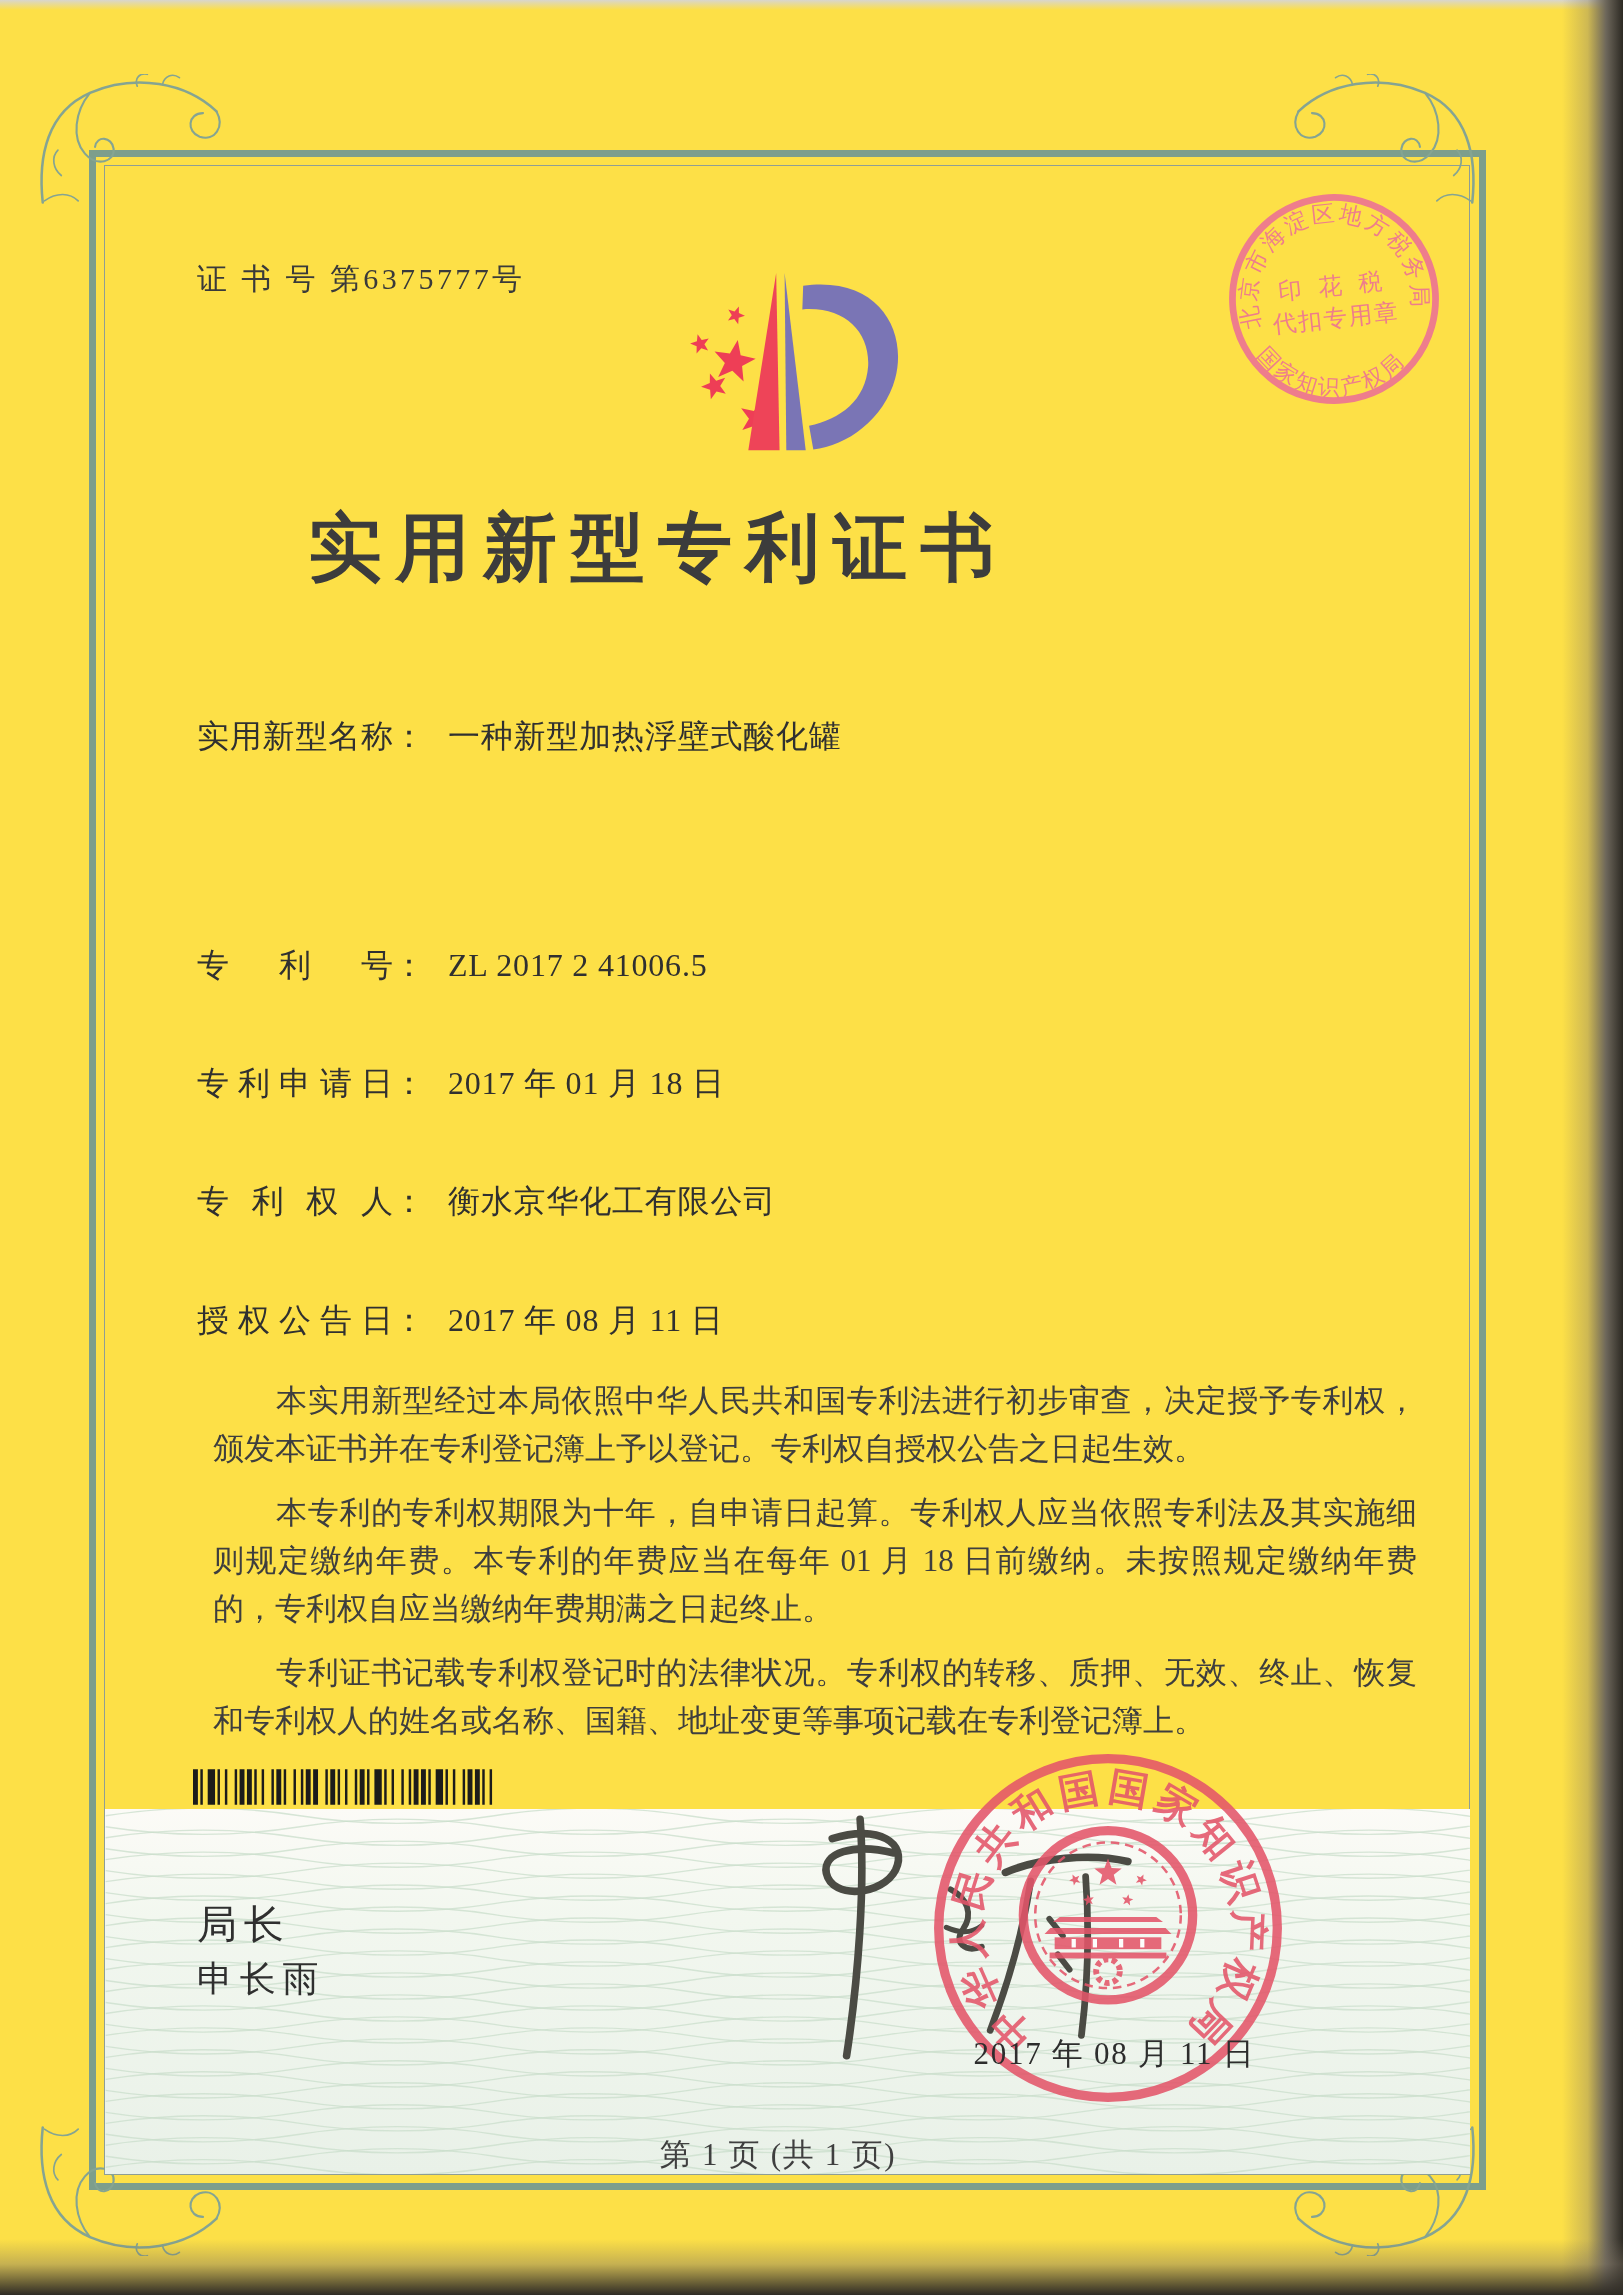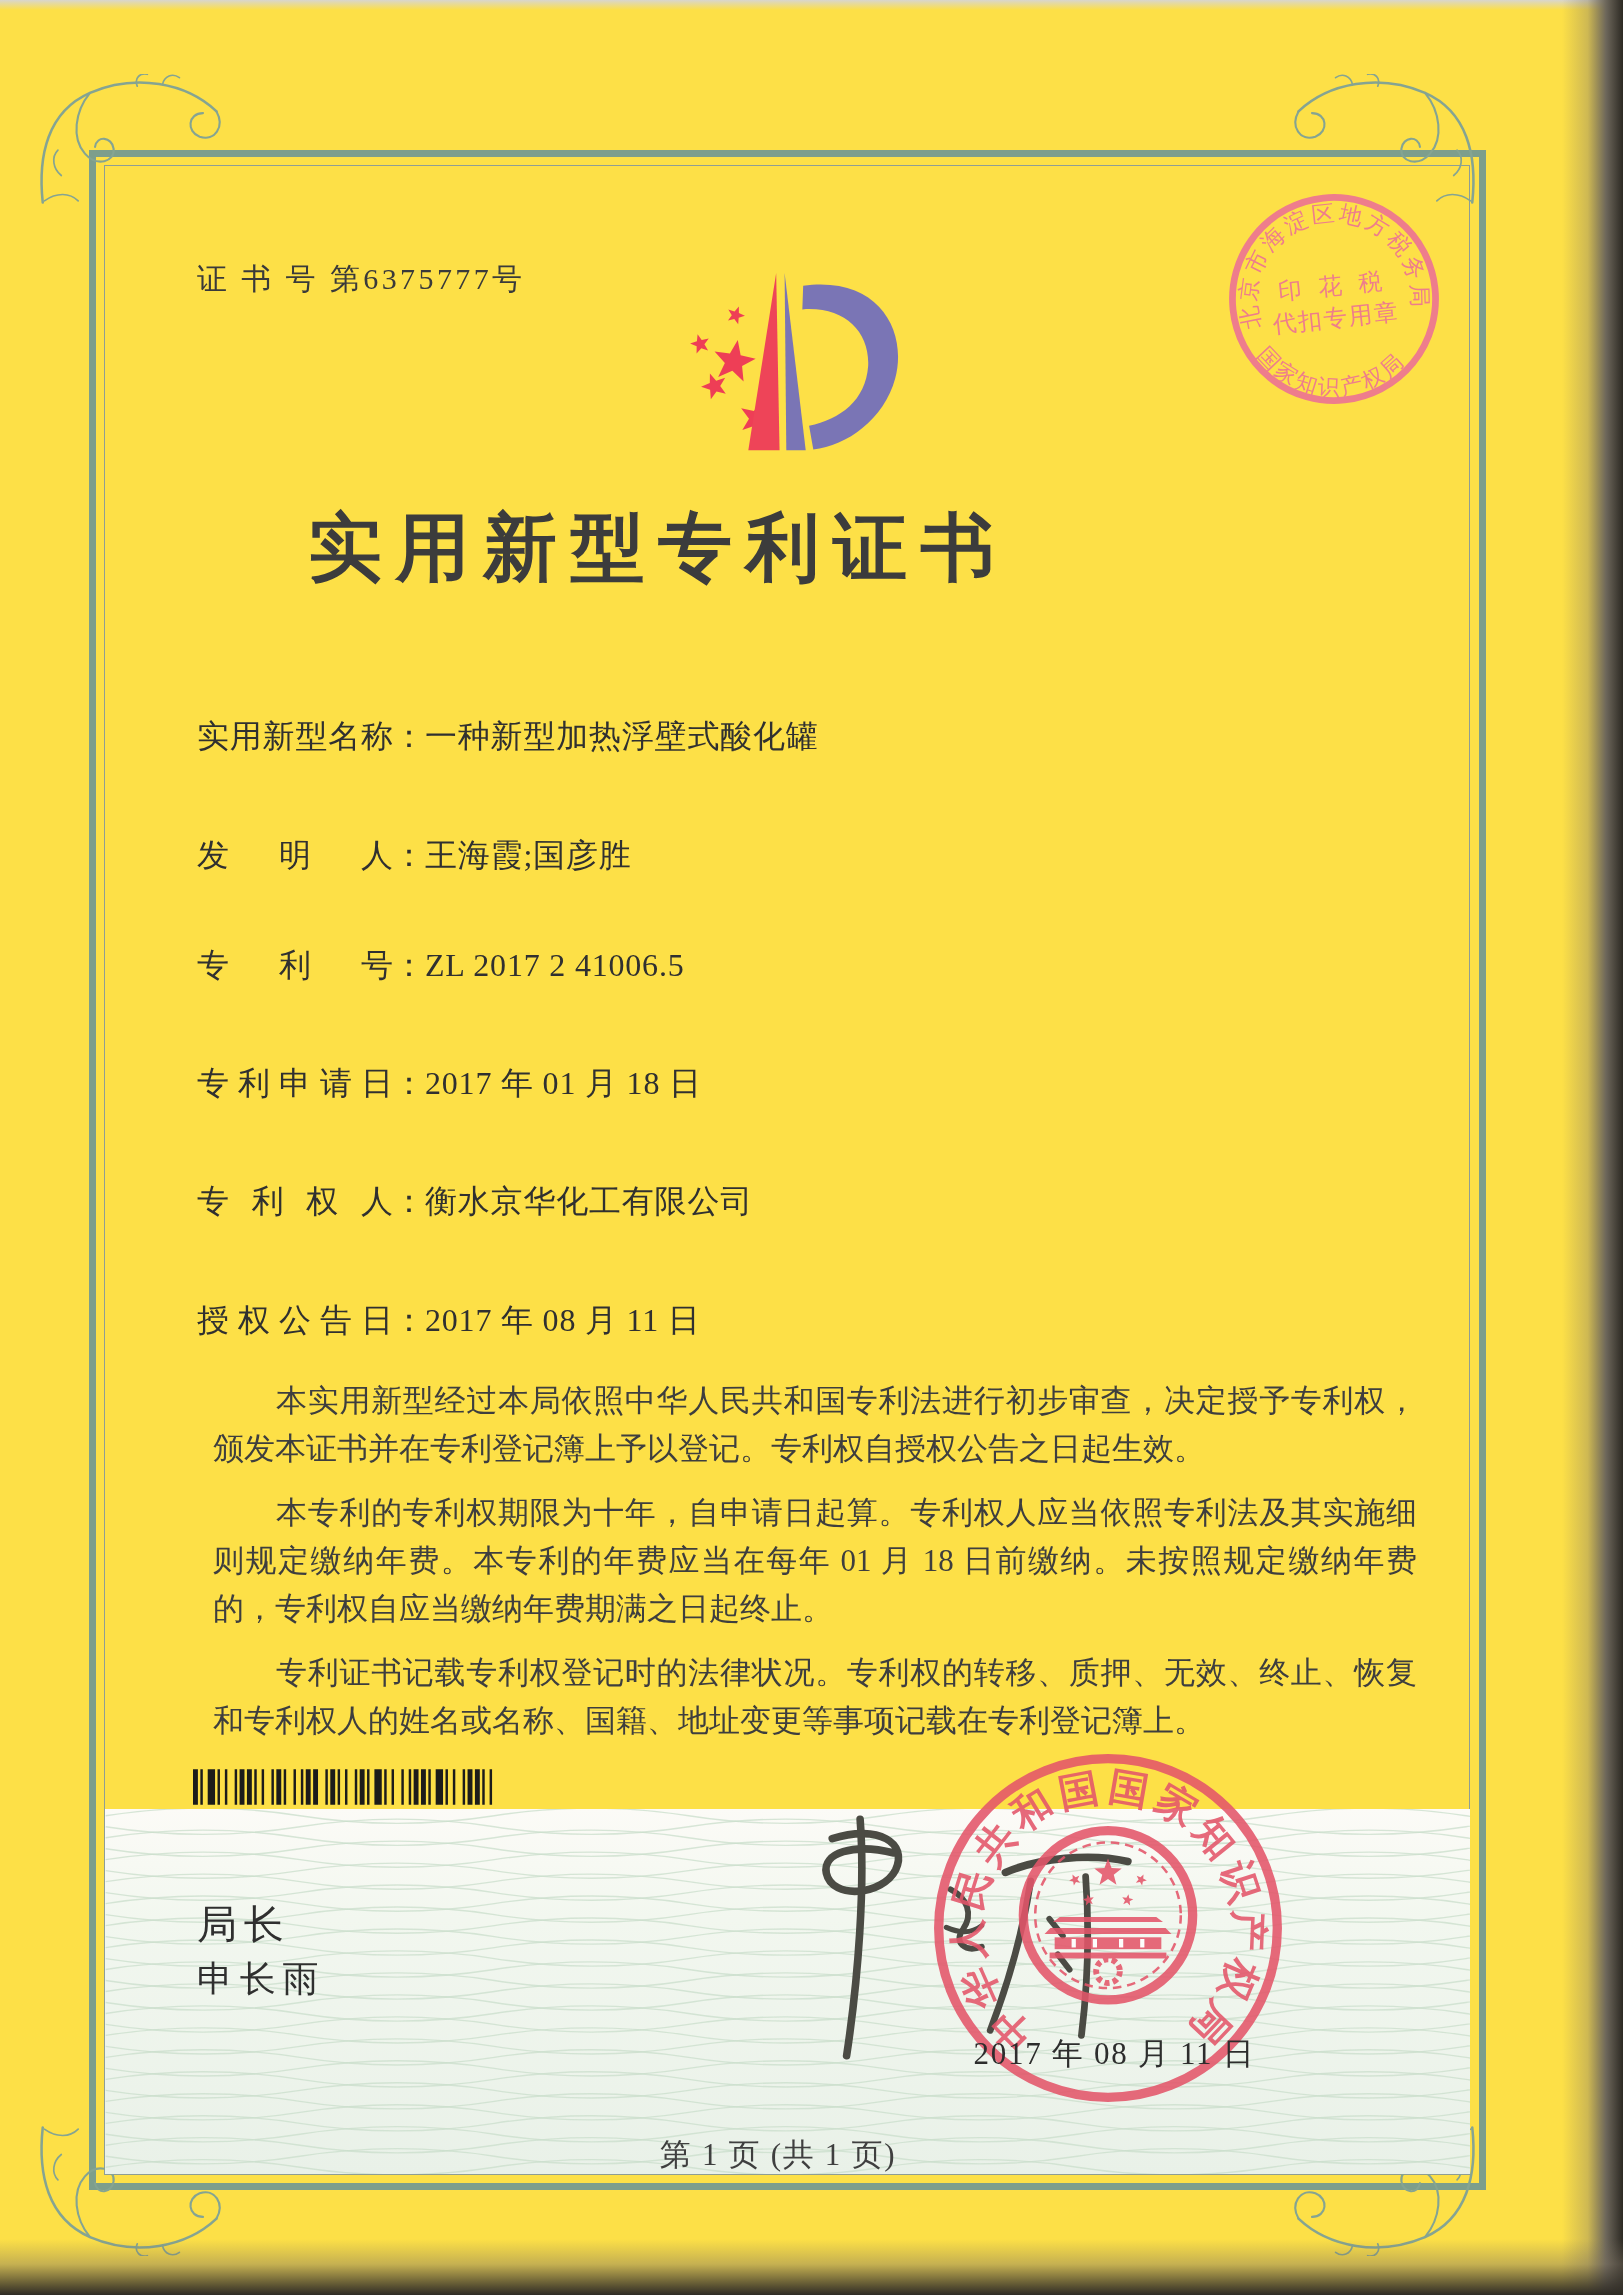--- a/index.html
+++ b/index.html
@@ -24,21 +24,21 @@
   .fl-bl { left:36px;  top:2112px; transform:scaleY(-1); }
   .fl-br { left:1285px; top:2112px; transform:scale(-1,-1); }
 
   .cert-no { left:197px; top:259px; font-size:30px; letter-spacing:3.4px; color:#3a3a3a; }
 
   .doc-title { left:89px; width:1138px; top:499px; text-align:center;
     font-size:74px; font-weight:700; letter-spacing:13.5px; color:#3c3c3c; }
 
   .row { left:197px; font-size:32px; color:#303030; white-space:nowrap; }
   .flabel { display:inline-block; width:196px; text-align:justify; text-align-last:justify; }
-  .fvalue { margin-left:0; letter-spacing:0.8px; }
+  .fvalue { margin-left:23px; letter-spacing:0.8px; }
 
   .paras { left:197px; top:1361px; width:1236px; font-size:31px; line-height:48px;
     color:#3e3e3e; text-align:justify; }
   .paras p { margin:16px; text-indent:63px; }
 
   .guilloche { left:105px; top:1809px; width:1365px; height:365px;
     background:linear-gradient(180deg,#fcfbf7 0px,#f2f7ef 110px,#e9f1e8 100%); }
   .guilloche svg { display:block; }
 
   .barcode { left:193px; top:1769px; }
@@ -170,23 +170,20 @@
       <textPath href="#taxArcBottom">国家知识产权局</textPath>
     </text>
     <text x="130" y="124" text-anchor="middle" font-size="28" letter-spacing="6" fill="#ee7d8c" font-family="Liberation Sans, DejaVu Sans, sans-serif">印 花 税</text>
     <text x="130" y="162" text-anchor="middle" font-size="28" letter-spacing="2" fill="#ee7d8c" font-family="Liberation Sans, DejaVu Sans, sans-serif">代扣专用章</text>
   </svg>
 
   <div class="abs doc-title">实用新型专利证书</div>
 
   <div class="abs row" style="top:715px">
     <span class="flabel">实用新型名称</span><span>：</span><span class="fvalue">一种新型加热浮壁式酸化罐</span>
-  </div>
-  <div class="abs row" style="top:834px">
-    <span class="flabel">发明人</span><span>：</span><span class="fvalue">王海霞;国彦胜</span>
   </div>
   <div class="abs row" style="top:944px">
     <span class="flabel">专利号</span><span>：</span><span class="fvalue">ZL 2017 2 41006.5</span>
   </div>
   <div class="abs row" style="top:1062px">
     <span class="flabel">专利申请日</span><span>：</span><span class="fvalue">2017 年 01 月 18 日</span>
   </div>
   <div class="abs row" style="top:1180px">
     <span class="flabel">专利权人</span><span>：</span><span class="fvalue">衡水京华化工有限公司</span>
   </div>

